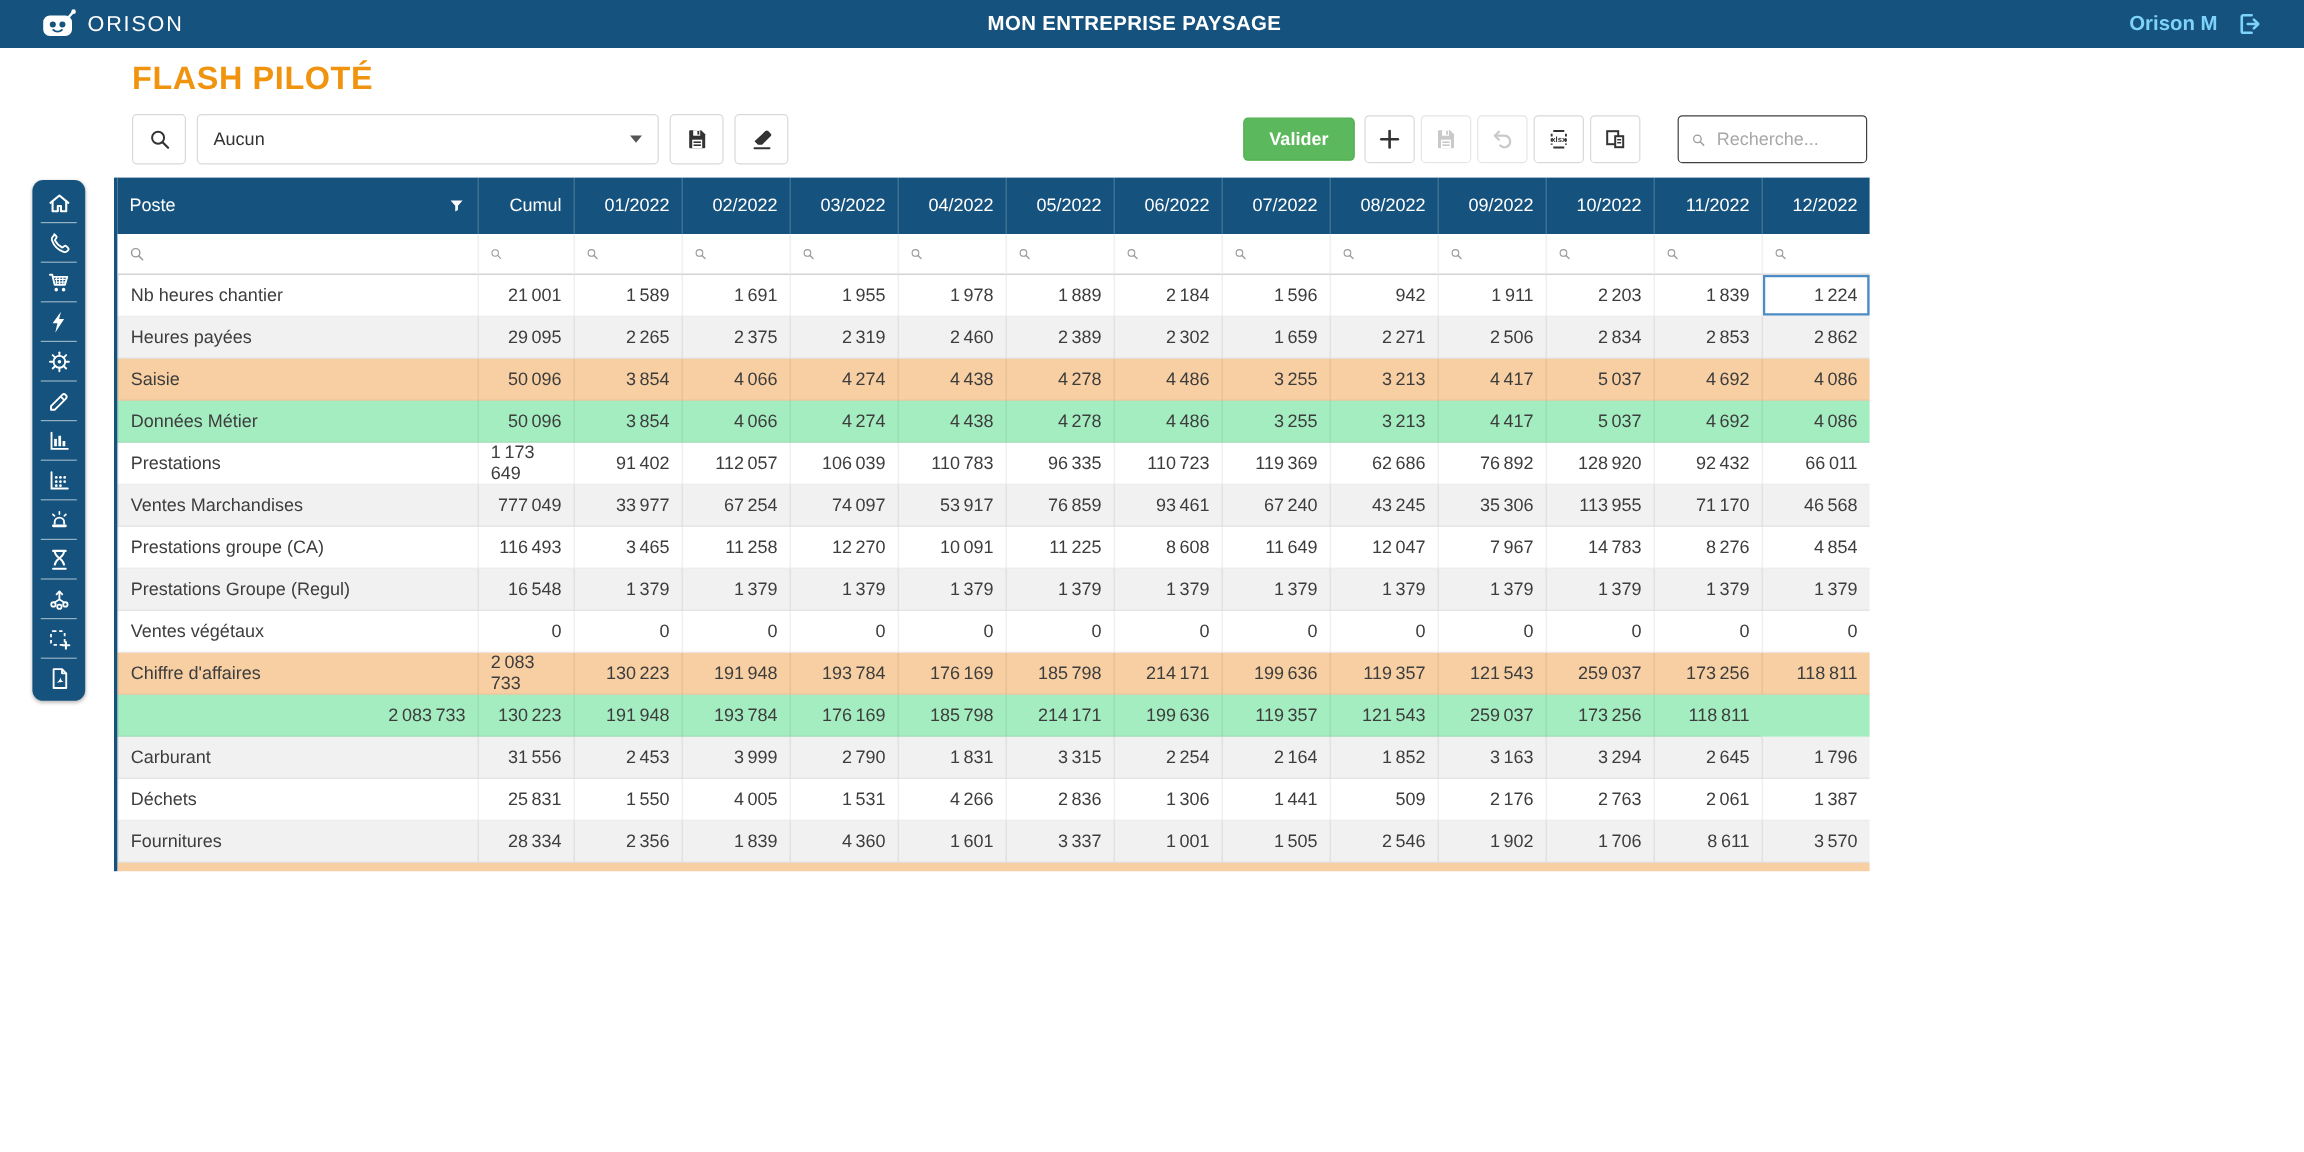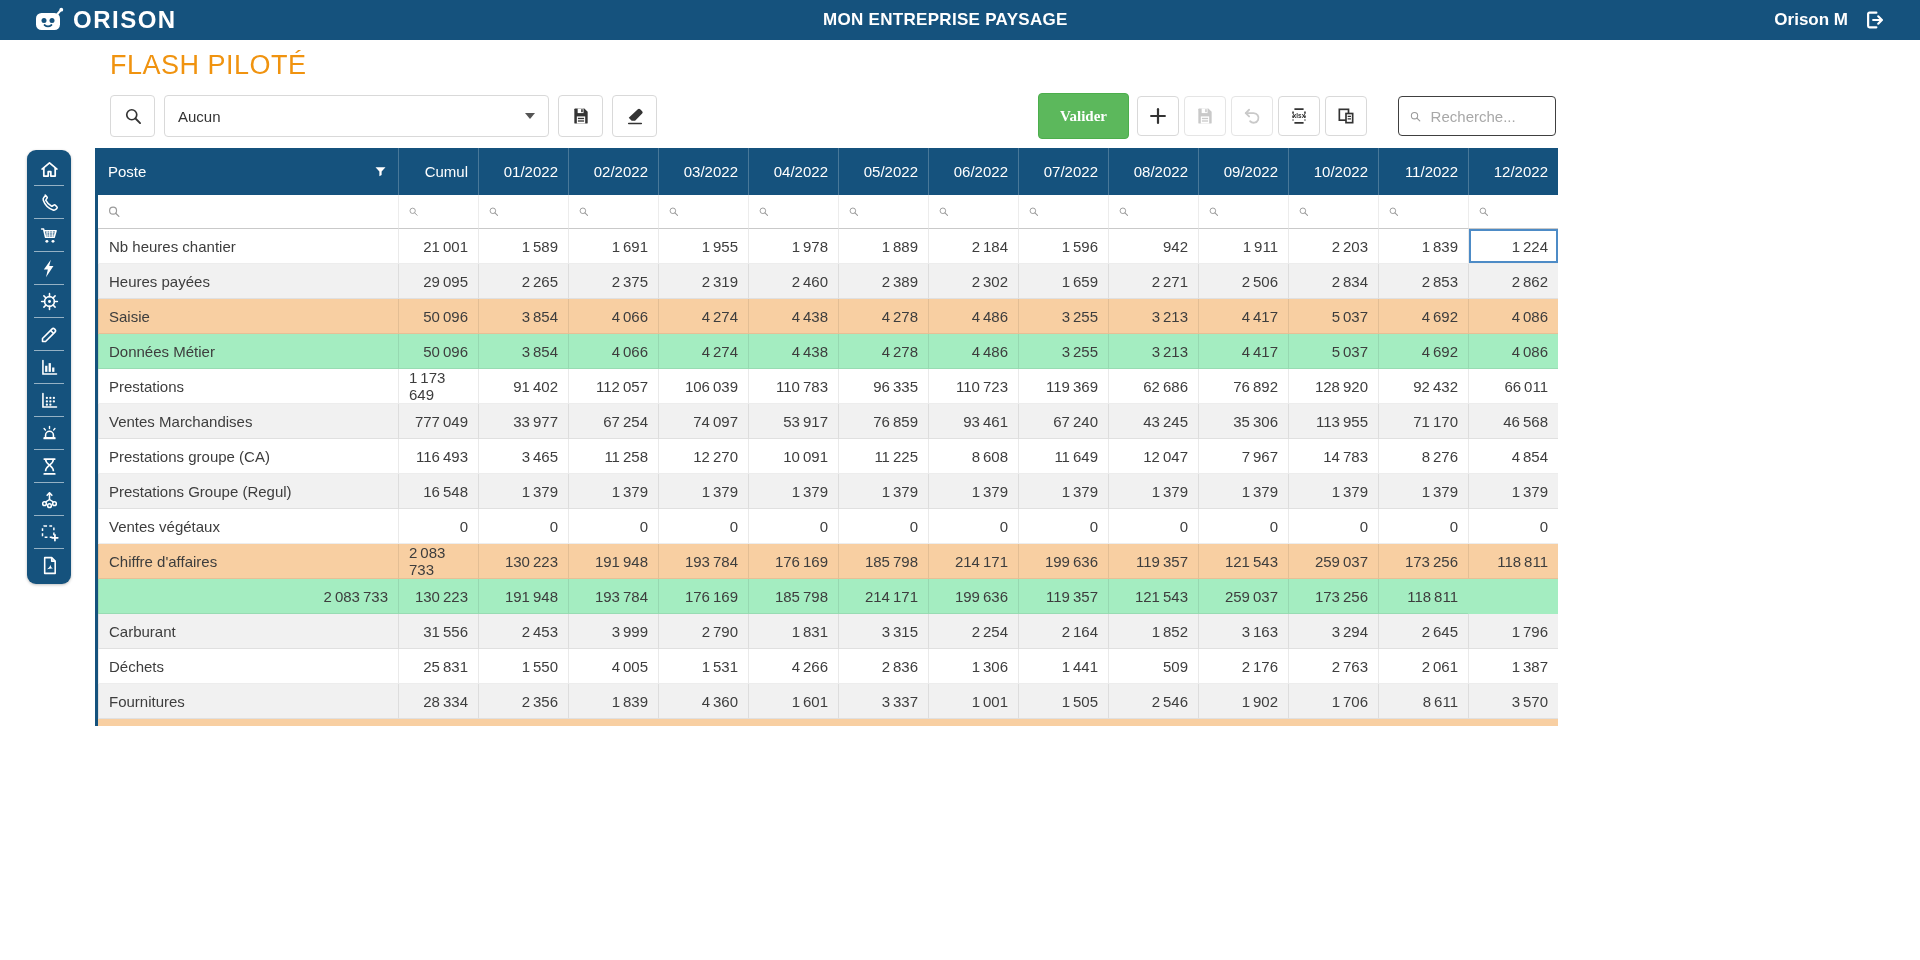--- a/index.html
+++ b/index.html
@@ -4,45 +4,45 @@
 <style>
   * { box-sizing: border-box; margin:0; padding:0; }
   html,body { width:1920px; height:960px; }
   body {
     font-family: "Liberation Sans", "DejaVu Sans", sans-serif;
     background:#fff; position:relative; overflow:hidden; color:#333;
   }
   
   .topbar { position:absolute; top:0; left:0; width:1920px; height:40px;
     background:var(--blue,#15527d); display:flex; align-items:center; padding:0 34px; }
-  .brand { display:flex; align-items:center; gap:9px; color:#fff; font-weight:bold;
-    font-size:24px; letter-spacing:1.5px; cursor:pointer; }
+  .brand { display:flex; align-items:center; gap:9px; color:#fff; font-weight:normal;
+    font-size:18px; letter-spacing:1.5px; cursor:pointer; }
   .topbar-title { position:absolute; left:50%; transform:translateX(-56%);
     color:#fff; font-weight:bold; font-size:17px; letter-spacing:.3px; }
   .user-area { margin-left:auto; display:flex; align-items:center; gap:16px;
-    color:#ffffff; font-weight:bold; font-size:17px; }
+    color:#7dd3fc; font-weight:bold; font-size:17px; }
   
   .page-title { position:absolute; top:50px; left:110px; font-size:27px;
-    font-weight:normal; color:var(--accent,#f0930f); letter-spacing:.5px; }
+    font-weight:bold; color:var(--accent,#f0930f); letter-spacing:.5px; }
   
   .toolbar { position:absolute; top:95px; left:110px; width:1446px; height:42px;
     display:flex; align-items:center; gap:9px; }
   .tbtn { height:42px; min-width:45px; border:1px solid #d9d9d9; background:#fff;
     border-radius:4px; display:inline-flex; align-items:center; justify-content:center;
     color:#333; cursor:pointer; padding:0; }
   .dropdown { width:385px; height:42px; border:1px solid #d9d9d9; border-radius:4px;
     display:flex; align-items:center; justify-content:space-between; padding:0 13px;
     font-size:15px; color:#333; background:#fff; cursor:pointer; }
   .caret { width:0; height:0; border-left:5px solid transparent;
     border-right:5px solid transparent; border-top:6px solid #555; }
   .tb-right { margin-left:auto; display:flex; align-items:center; gap:5px; }
   .tb-right .tbtn { height:40px; min-width:42px; }
-  .validate { height:46px; padding:0 21px; margin-right:3px; background:var(--green-btn,#5cb85c);
+  .validate { height:36px; padding:0 21px; margin-right:3px; background:var(--green-btn,#5cb85c);
     border:1px solid #4cae4c; color:#fff; font-weight:bold; font-size:15px;
-    border-radius:4px; cursor:pointer; font-family:Liberation Serif, serif; }
+    border-radius:4px; cursor:pointer; font-family:Liberation Sans, sans-serif; }
   .disabled { color:#c9c9c9 !important; border-color:#e5e5e5; }
   .searchbox { margin-left:26px; width:158px; height:40px; border:1px solid #404040;
     border-radius:4px; display:flex; align-items:center; padding:0 10px; gap:9px; background:#fff; }
   .searchbox input { border:none; outline:none; width:100%; font-size:15px;
     color:#333; font-family:inherit; }
   ::placeholder { color:#a8a8a8; }
   
   .ico { display:inline-flex; line-height:0; }
   .ico svg { width:100%; height:100%; }
   .i22{width:22px;height:22px} .i20{width:20px;height:20px}

